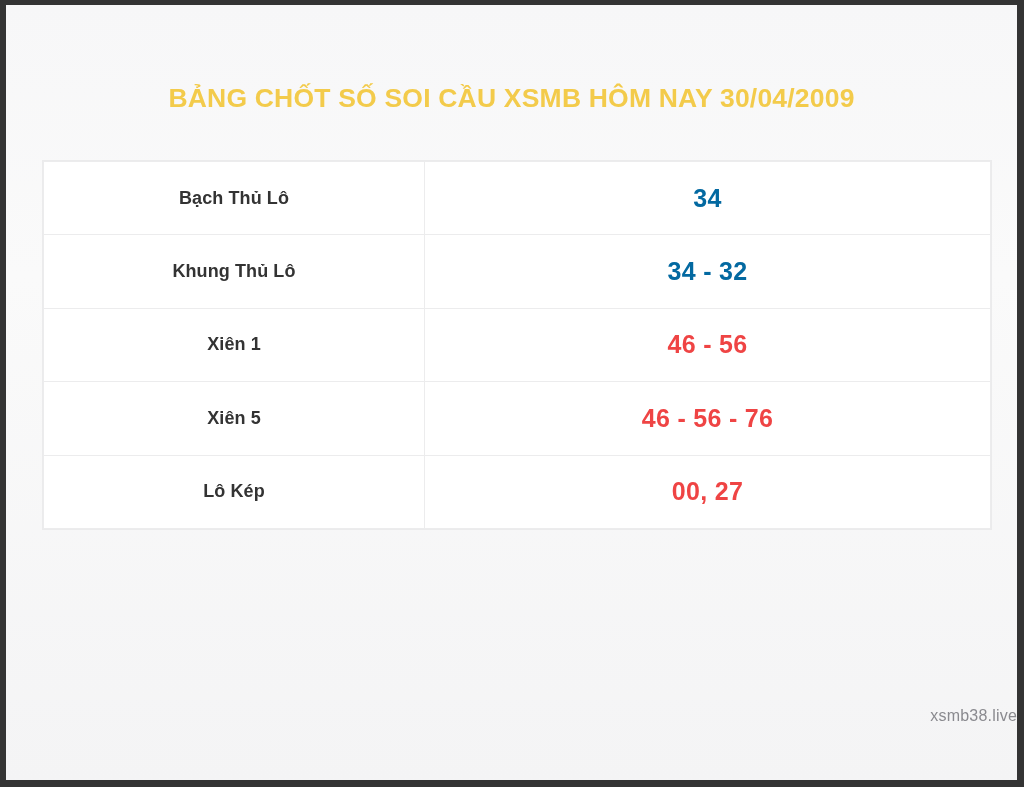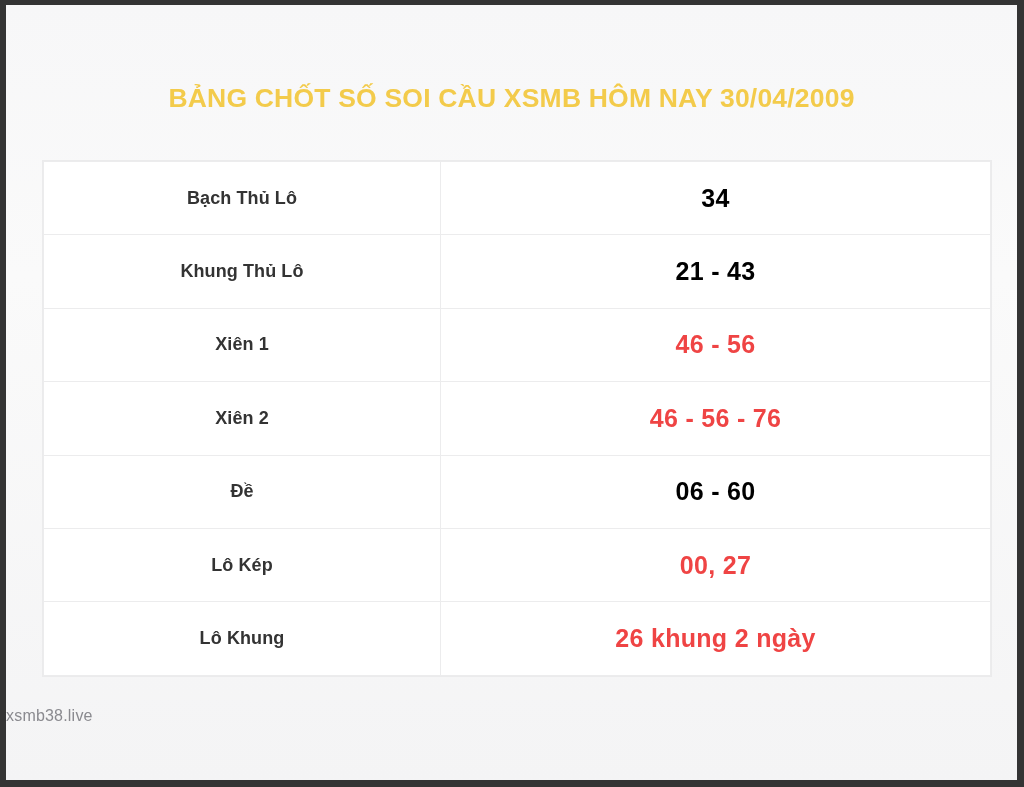--- a/index.html
+++ b/index.html
@@ -60,46 +60,46 @@
     box-shadow: 0 0 0 1px #ebebec;
   }
   .table tr {
     height: 73.4px;
   }
   .table td {
     border: 1px solid #ececed;
     background: #ffffff;
     text-align: center;
     vertical-align: middle;
-    padding: 8px;
+    padding: 0;
   }
   .cell-label {
     width: 380px;
     font-size: 18px;
     font-weight: bold;
     color: #333333;
     letter-spacing: 0.1px;
   }
   .cell-value {
     font-size: 25px;
     font-weight: bold;
     color: #ef4444;
     letter-spacing: 0.3px;
   }
   .cell-value.red {
-    color: #000000;
+    color: #0369a1;
   }
 
   
   .footer {
     position: absolute;
     left: 0;
     right: 0;
     top: 702px;
-    text-align: left;
+    text-align: right;
     font-size: 16px;
     color: #8a8a8f;
     letter-spacing: 0.2px;
   }
 </style>
 </head>
 <body>
 
 <div class="frame">
   <div class="canvas">
@@ -107,41 +107,33 @@
     <div class="title">BẢNG CHỐT SỐ SOI CẦU XSMB HÔM NAY 30/04/2009</div>
 
     <table class="table">
       <tbody>
           <tr>
             <td class="cell-label">Bạch Thủ Lô</td>
             <td class="cell-value red">34</td>
           </tr>
           <tr>
             <td class="cell-label">Khung Thủ Lô</td>
-            <td class="cell-value red">21 - 43</td>
+            <td class="cell-value red">34 - 32</td>
           </tr>
           <tr>
             <td class="cell-label">Xiên 1</td>
             <td class="cell-value">46 - 56</td>
           </tr>
           <tr>
-            <td class="cell-label">Xiên 2</td>
+            <td class="cell-label">Xiên 5</td>
             <td class="cell-value">46 - 56 - 76</td>
-          </tr>
-          <tr>
-            <td class="cell-label">Đề</td>
-            <td class="cell-value red">06 - 60</td>
           </tr>
           <tr>
             <td class="cell-label">Lô Kép</td>
             <td class="cell-value">00, 27</td>
-          </tr>
-          <tr>
-            <td class="cell-label">Lô Khung</td>
-            <td class="cell-value">26 khung 2 ngày</td>
           </tr>
         </tbody>
     </table>
 
     <div class="footer">xsmb38.live</div>
 
   </div>
 </div>
 
 </body></html>

